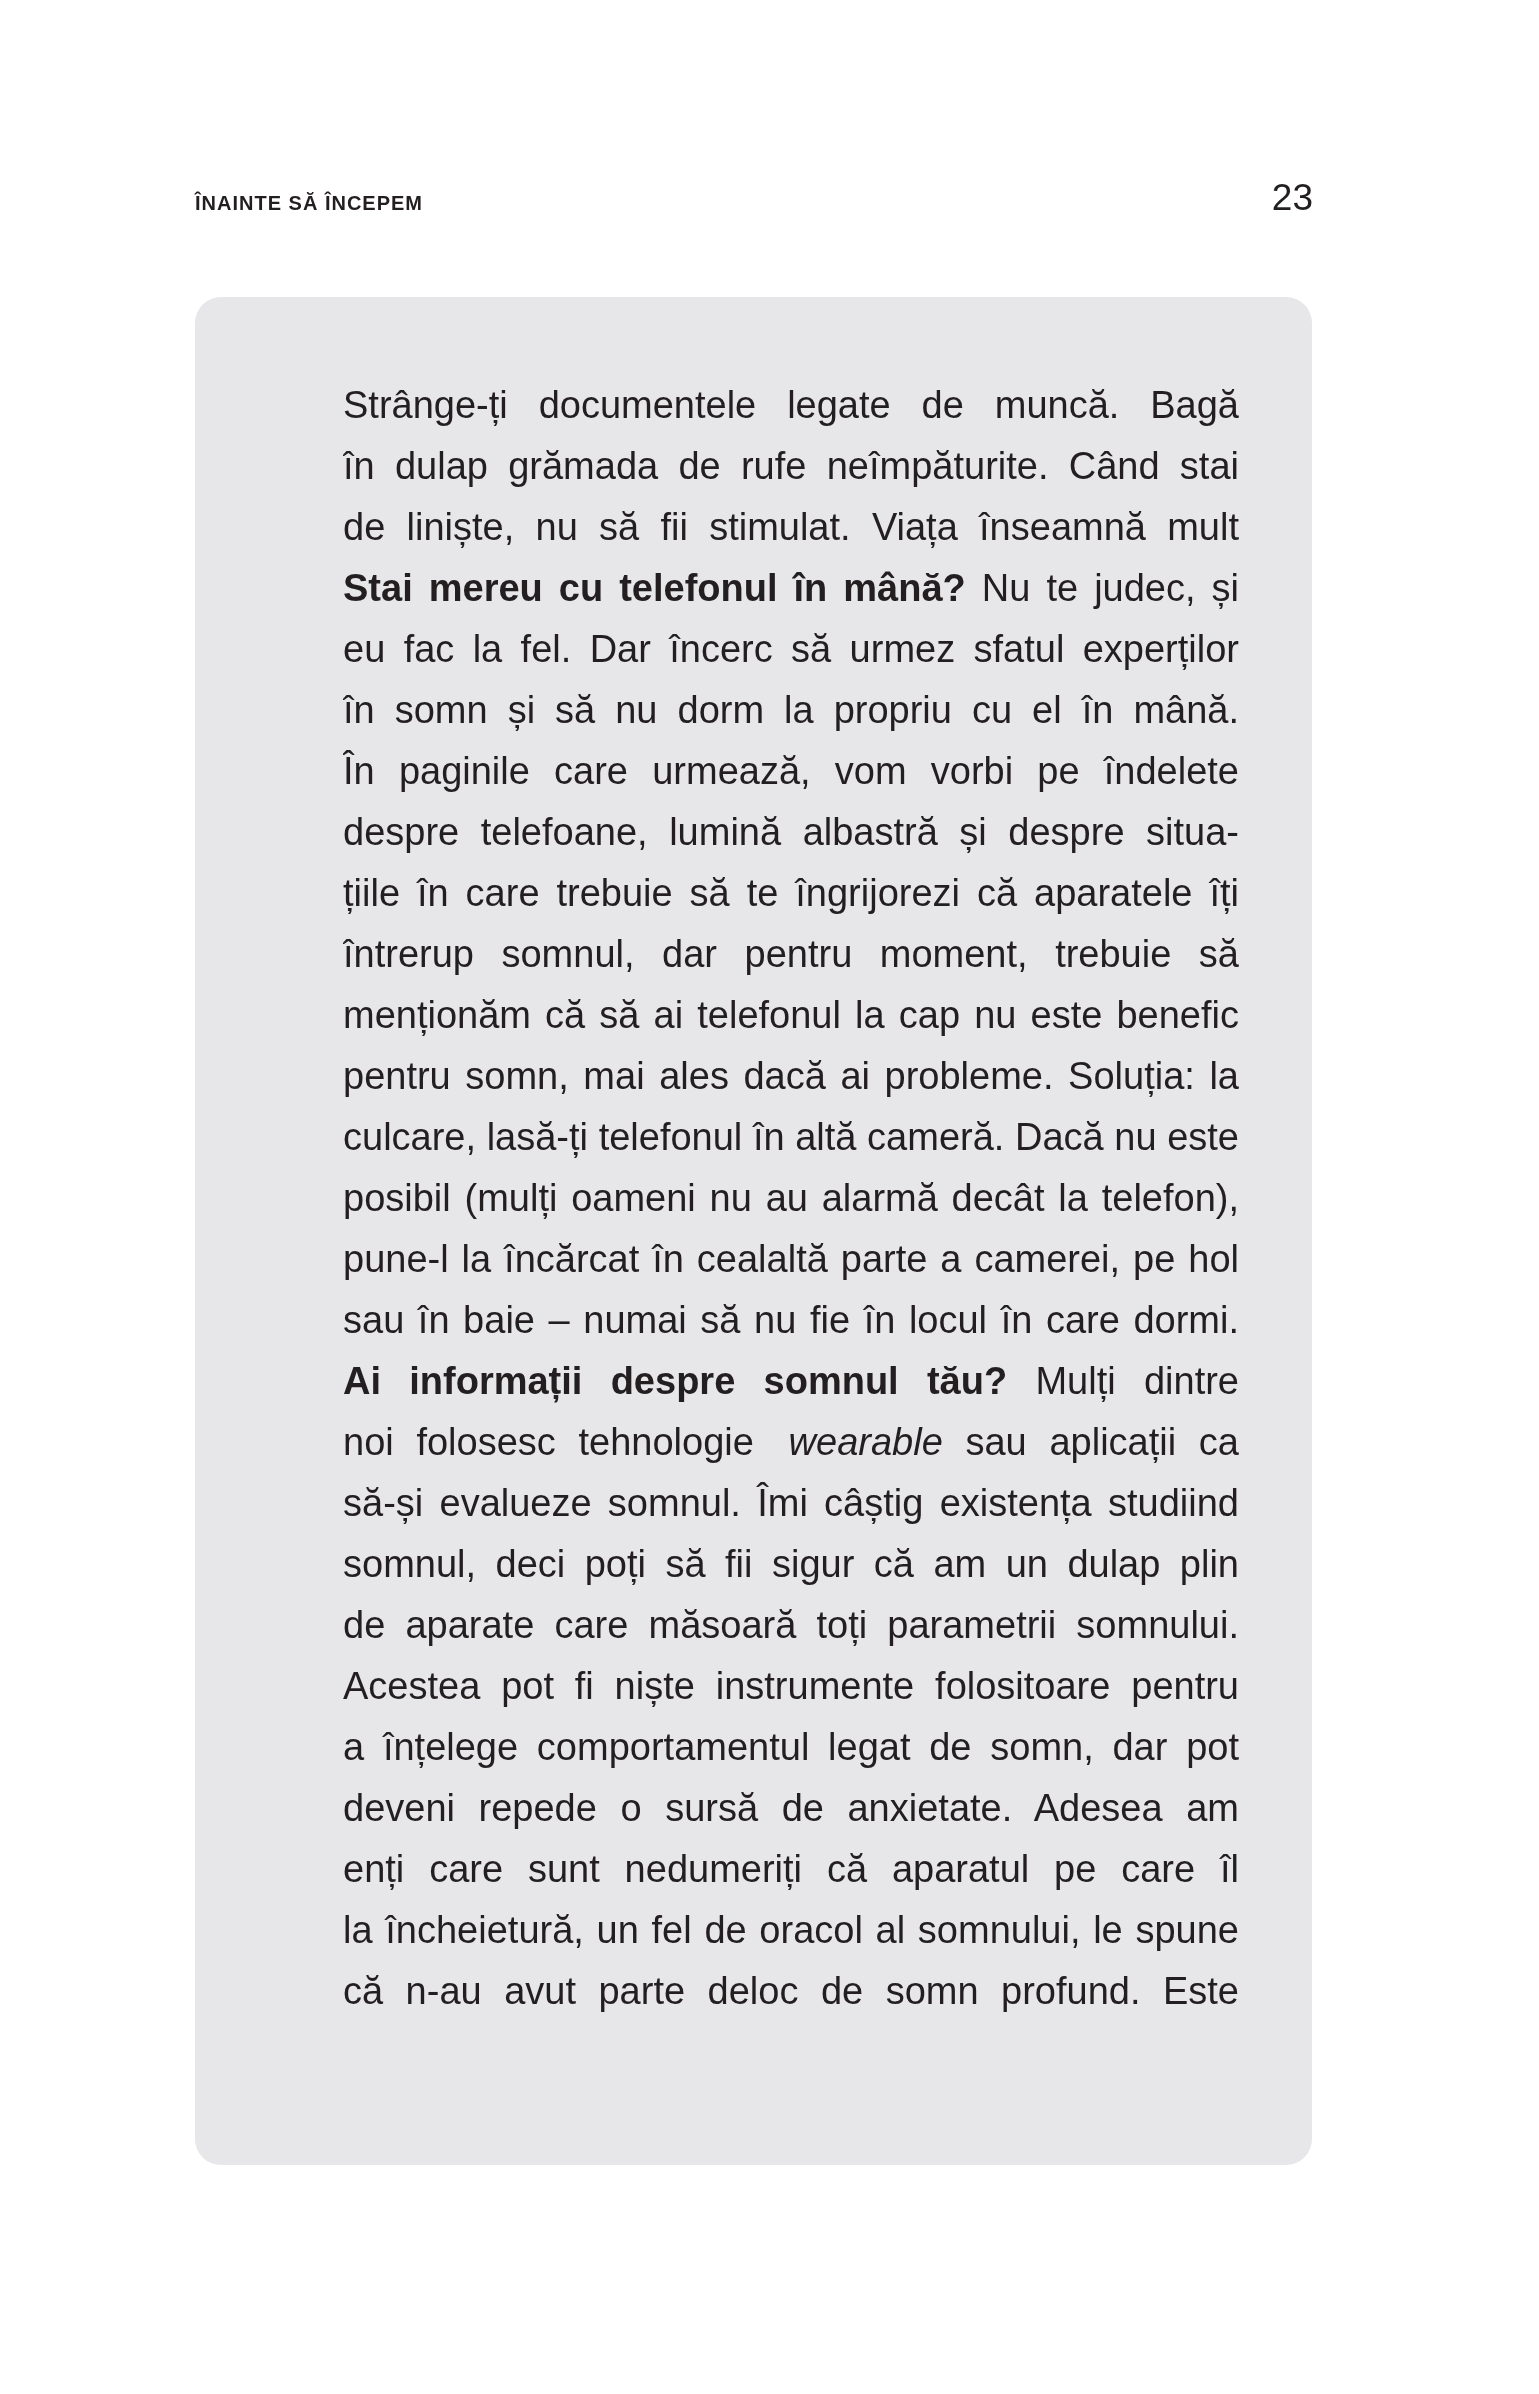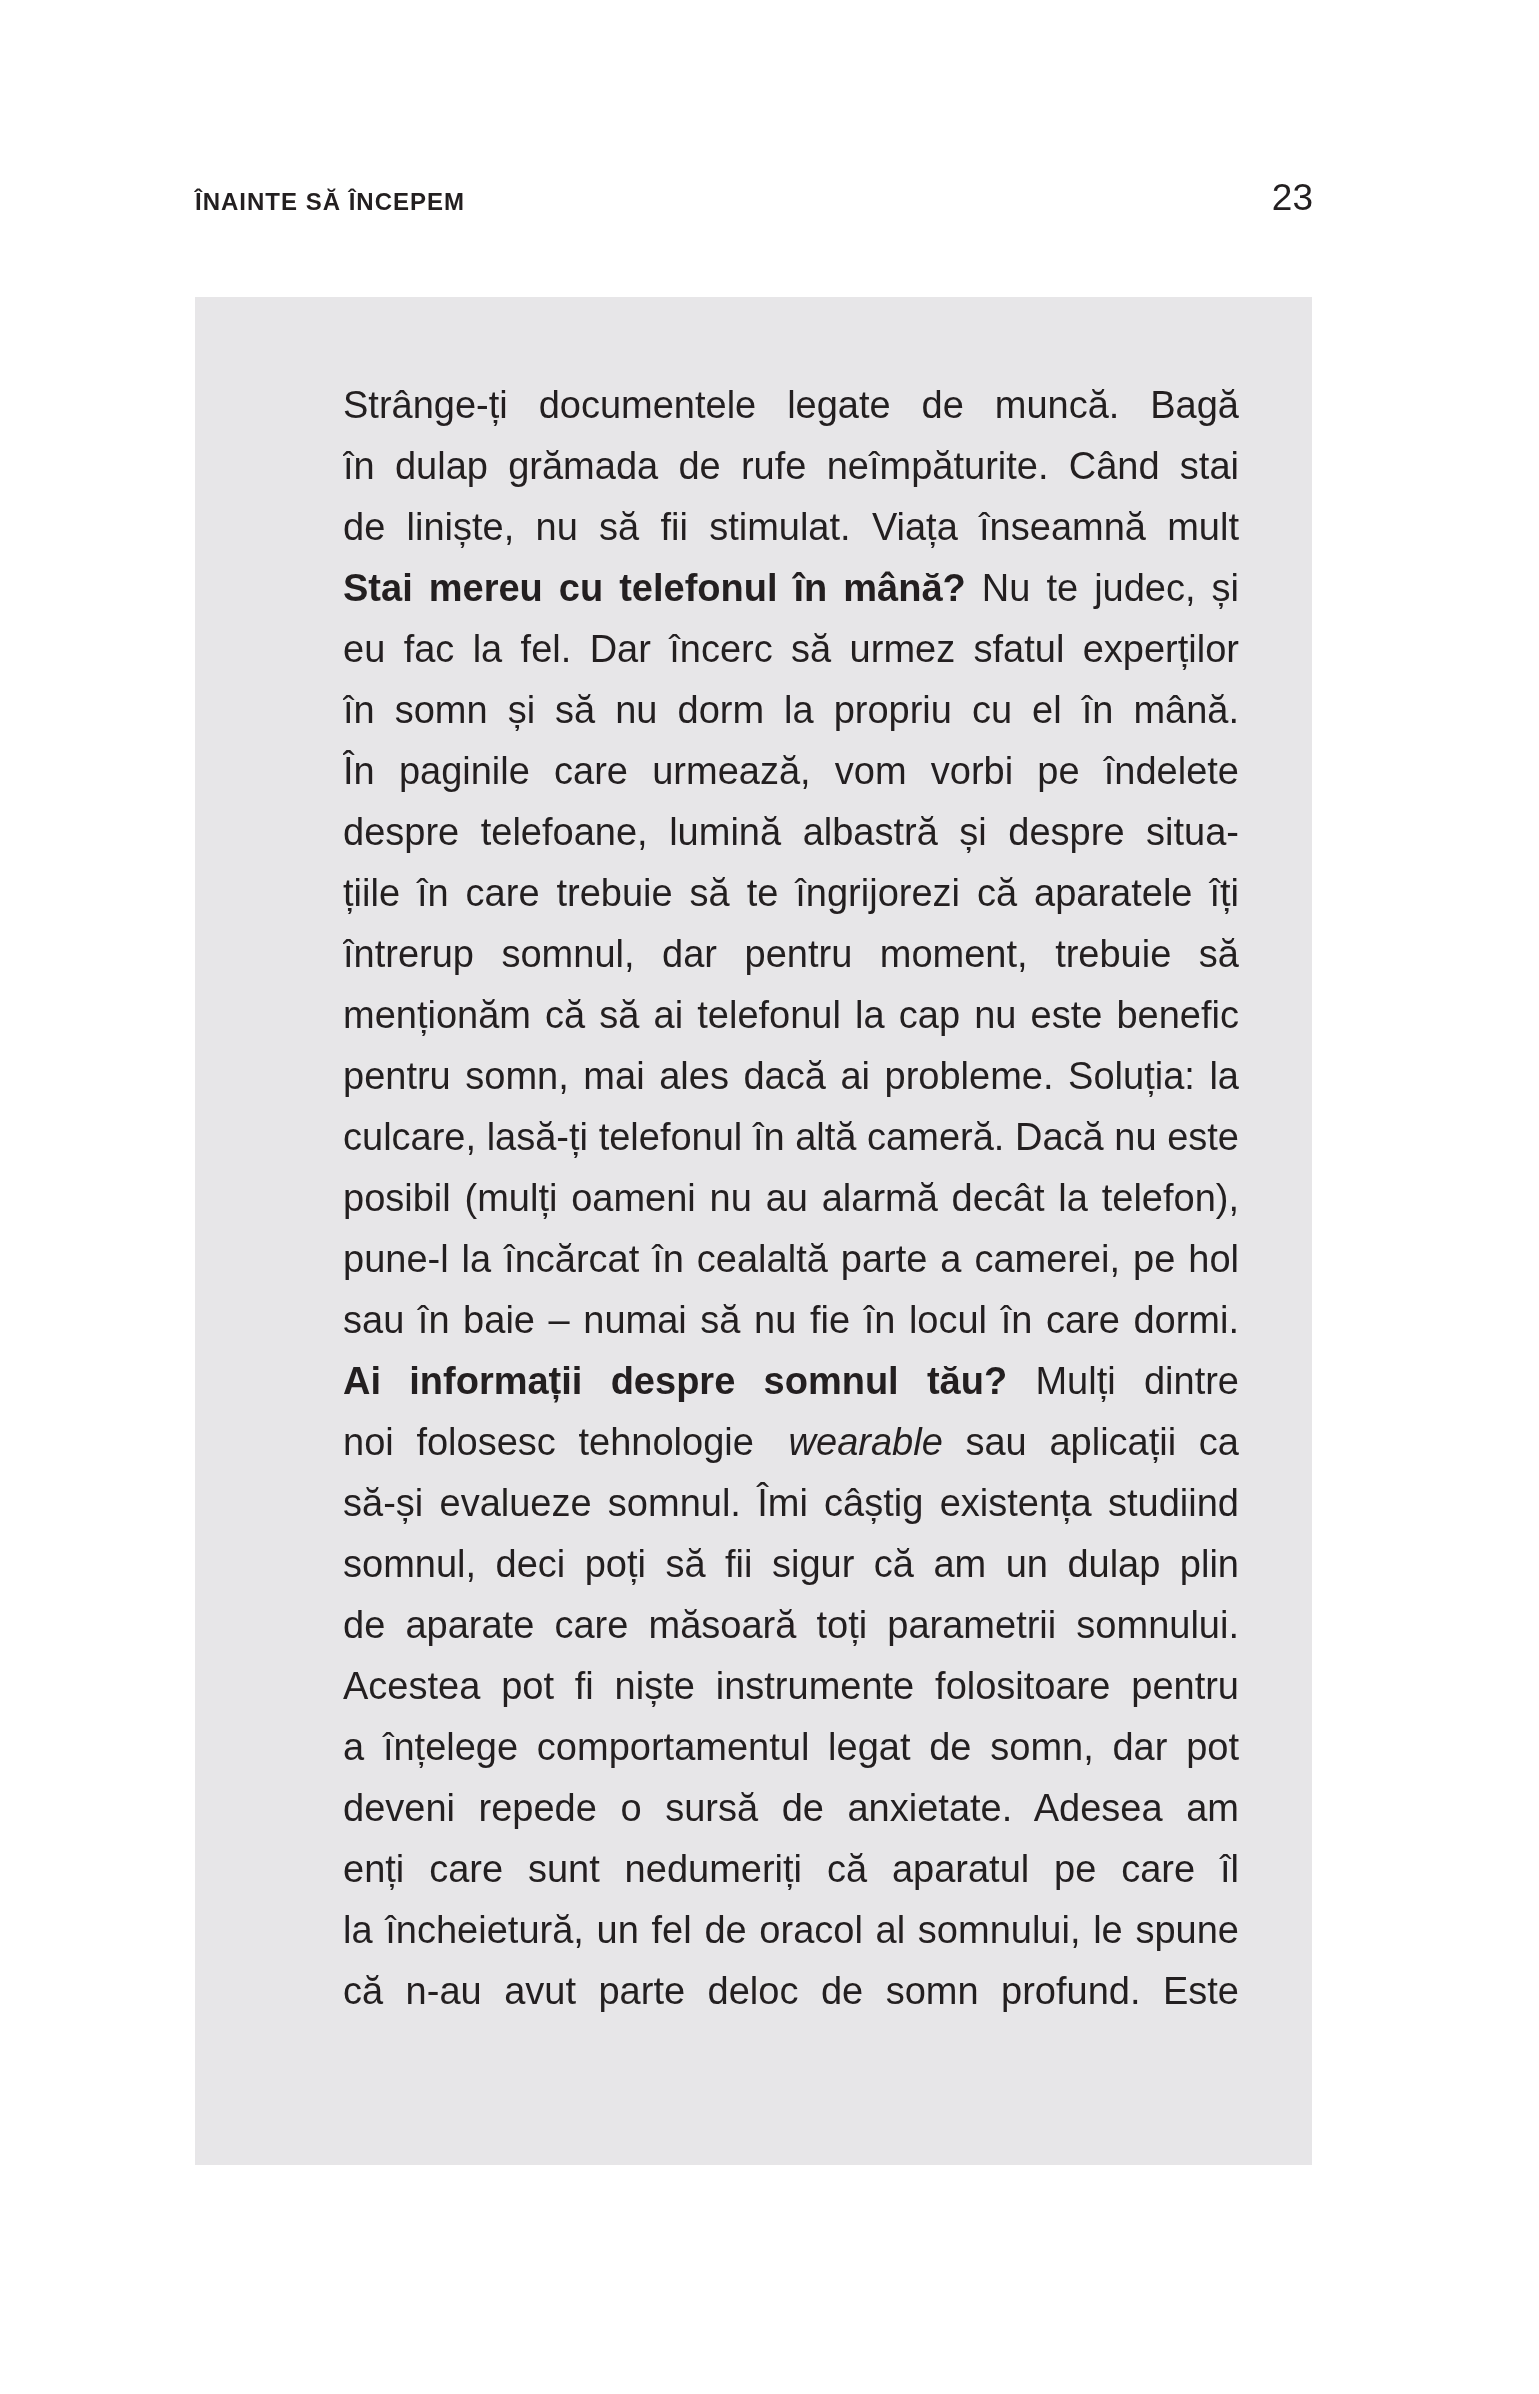--- a/index.html
+++ b/index.html
@@ -9,31 +9,32 @@
     background:#ffffff;
     font-family:"Liberation Sans", sans-serif;
     color:var(--text-color,#231f20);
     overflow:hidden;
   }
   .page-header{
     position:absolute;left:195px;top:178px;width:1118px;
     display:flex;justify-content:space-between;align-items:baseline;
   }
   .running-title{
-    font-size:24px;font-weight:bold;letter-spacing:1px;line-height:1.1;
+    font-size:20px;font-weight:bold;letter-spacing:1px;line-height:1.1;
   }
   .page-number{
     font-size:37px;font-weight:400;line-height:1.1;
   }
   .content-box{
     position:absolute;left:195px;top:297px;
     width:1117px;height:1868px;
     background:var(--box-bg,#e7e6e8);
     box-sizing:border-box;
     padding:78px 73px 0 148px;
+    border-radius:26px;
   }
   .text-block{width:896px;}
   .para{margin:0;}
   .line{
     font-size:38px;line-height:61px;height:61px;overflow:hidden;
     text-align:justify;text-align-last:justify;
     white-space:normal;
   }
   .line.flush-left{text-align-last:left;}
   .line.bullet-first{position:relative;}

